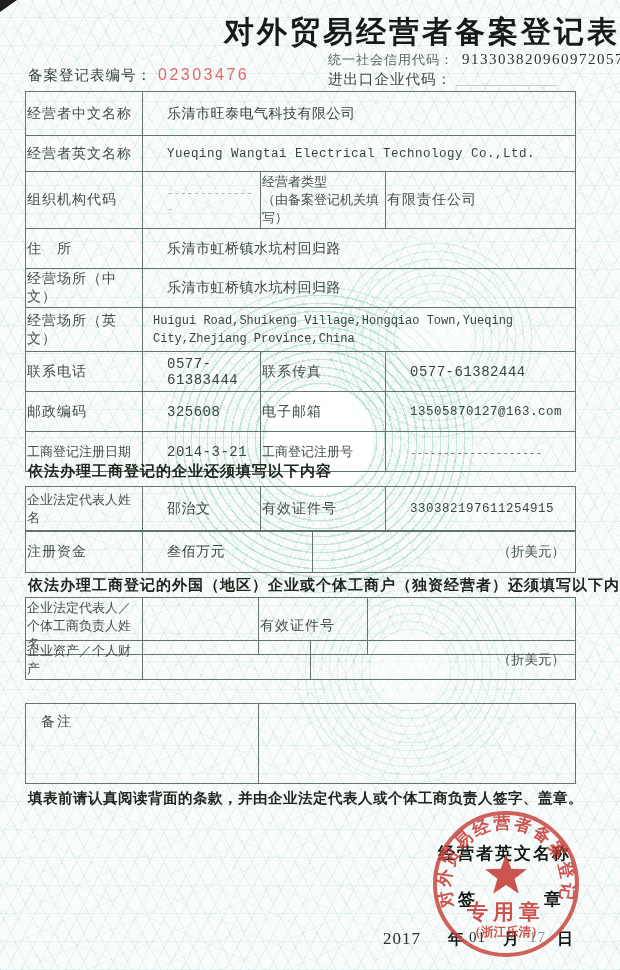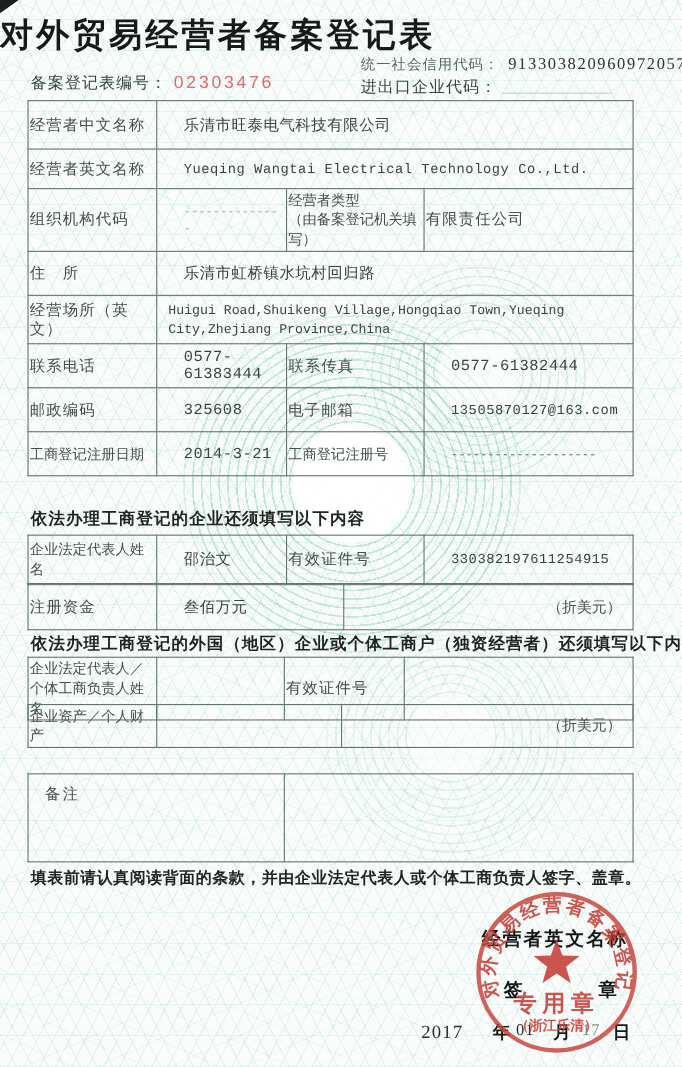--- a/index.html
+++ b/index.html
@@ -19,21 +19,21 @@
     border-top:12px solid #1d1f1e;border-right:17px solid transparent;z-index:6;}
   .rosette{position:absolute;border-radius:50%;z-index:1;
     background:
       radial-gradient(circle, rgba(255,255,255,.95) 0 24%, transparent 25%),
       repeating-radial-gradient(circle, rgba(55,170,130,.26) 0 1.5px, transparent 1.5px 8px);
     -webkit-mask:radial-gradient(circle, #000 0 68%, transparent 72%);
             mask:radial-gradient(circle, #000 0 68%, transparent 72%);}
   .rosette.r1{left:165px;top:285px;width:310px;height:310px;}
   .rosette.r2{left:330px;top:235px;width:210px;height:210px;opacity:.55;}
   .rosette.r3{left:295px;top:555px;width:230px;height:230px;opacity:.45;}
-  .title{position:absolute;top:12px;left:0;width:100%;text-align:left;margin:0;
+  .title{position:absolute;top:12px;left:0;width:100%;text-align:right;margin:0;
     font-size:30px;font-weight:bold;letter-spacing:3px;color:#161b17;}
   .credit-line{position:absolute;top:50px;left:328px;white-space:nowrap;}
   .credit-label{font-size:13px;color:#55665f;letter-spacing:1px;}
   .credit-value{font-family:"Liberation Serif",serif;font-size:15px;color:#2c332e;
     letter-spacing:1.5px;margin-left:8px;}
   .meta-left{position:absolute;top:66px;left:28px;white-space:nowrap;}
   .meta-right{position:absolute;top:70px;left:328px;white-space:nowrap;}
   .meta-label{font-size:14.5px;color:#39423c;letter-spacing:1px;}
   .serial{font-size:16px;color:#e4686b;letter-spacing:2.5px;margin-left:6px;font-weight:500;text-align:right;}
   .blank-code{font-family:"Liberation Mono",monospace;font-size:12px;color:#a7b1ac;margin-left:4px;}
@@ -110,20 +110,24 @@
       <td class="lbl sm">
         <div>经营者类型</div>
         <div>（由备案登记机关填写）</div>
       </td>
       <td class="lbl">有限责任公司</td>
     </tr>
     <tr style="height:40px">
       <td class="lbl">住　所</td>
       <td class="val" colspan="3">乐清市虹桥镇水坑村回归路</td>
     </tr>
+    <tr style="height:36px">
+      <td class="lbl">经营场所（中文）</td>
+      <td class="val" colspan="3">乐清市虹桥镇水坑村回归路</td>
+    </tr>
     <tr style="height:44px">
       <td class="lbl">经营场所（英文）</td>
       <td class="val sm" colspan="3">Huigui Road,Shuikeng Village,Hongqiao Town,Yueqing City,Zhejiang Province,China</td>
     </tr>
     <tr style="height:40px">
       <td class="lbl">联系电话</td>
       <td class="val">0577-61383444</td>
       <td class="lbl">联系传真</td>
       <td class="val">0577-61382444</td>
     </tr>

